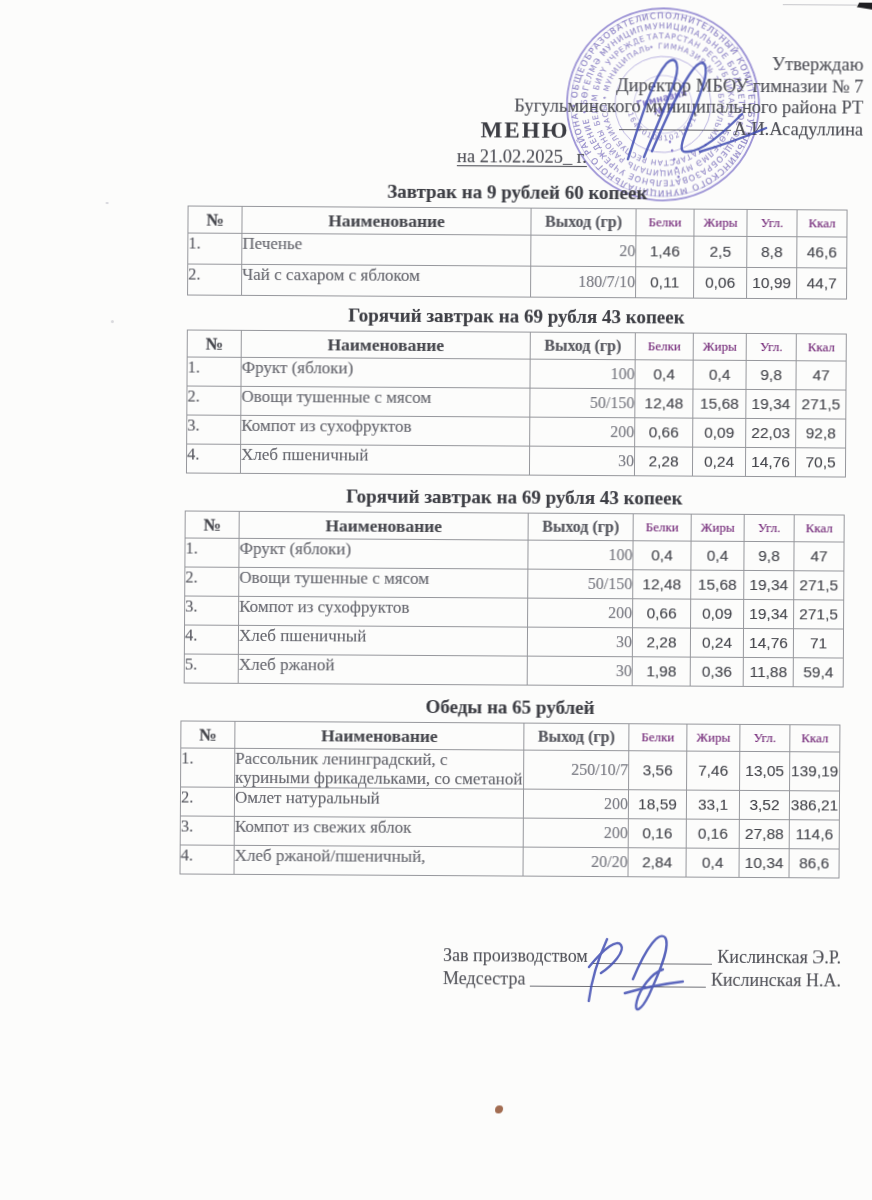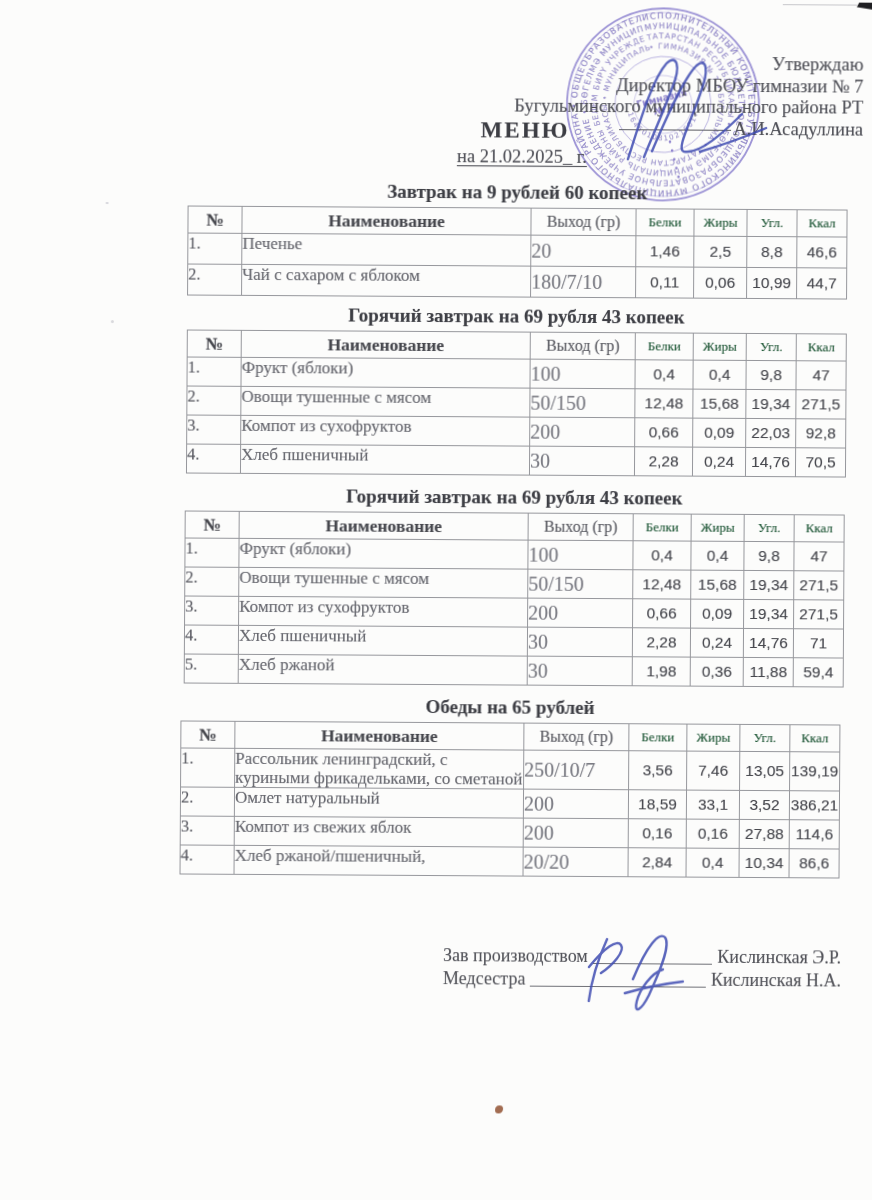--- a/index.html
+++ b/index.html
@@ -31,27 +31,27 @@
     font-size:23px; font-weight:bold; letter-spacing:2px; color:#3c3d43;}
   .doc-date{position:absolute; top:146px; left:412px; width:220px; text-align:center;
     font-size:18.5px; color:#4e4f56; text-decoration:underline; text-underline-offset:3px;}
 
   
   .menu-section{position:absolute; width:659px;}
   .section-title{margin:0 0 4px 0; text-align:center; font-size:19px; font-weight:bold; color:#3d3e44;}
   table.menu-table{border-collapse:collapse; table-layout:fixed; width:659px; background:transparent;}
   table.menu-table th, table.menu-table td{border:1px solid #96979c; overflow:hidden; padding:0;}
   th.th-main{font-size:17.5px; font-weight:bold; color:#46474d; height:26px;}
-  th.th-out{font-size:16px; font-weight:normal; color:#56575e;}
-  th.th-sm{font-size:13px; font-weight:normal; color:#14532d;}
+  th.th-out{font-size:16px; font-weight:bold; color:#56575e;}
+  th.th-sm{font-size:13px; font-weight:normal; color:#701a75;}
   td{height:28px; vertical-align:middle;}
   .rows-tall td{height:30px;}
   td.c-num{font-size:16.5px; color:#5a5b62; text-align:left; padding-left:12px; vertical-align:top; padding-top:3px;}
   td.c-name{font-size:17px; color:#66676e; text-align:left; padding:3px 6px 2px 13px; vertical-align:top; line-height:19px;}
-  td.c-out{font-size:20px; color:#7a7b83; text-align:left;}
+  td.c-out{font-size:16px; color:#7a7b83; text-align:right;}
   td.c-prot, td.c-fat, td.c-carb, td.c-kcal{
     font-family:"Liberation Sans", sans-serif; font-size:15.5px; color:#45464c; text-align:center;}
 
   
   .footer{position:absolute; top:944px; left:448px; width:398px;
     font-size:18px; color:#53545a; line-height:23px;}
   .sig-row{display:flex; align-items:flex-end;}
   .sig-row .fill{flex:1; border-bottom:1.2px solid #6f7076; margin:0 5px 4px 5px; height:1px;}
   .sig-row .sig-name{white-space:nowrap;text-align:right;}
 

